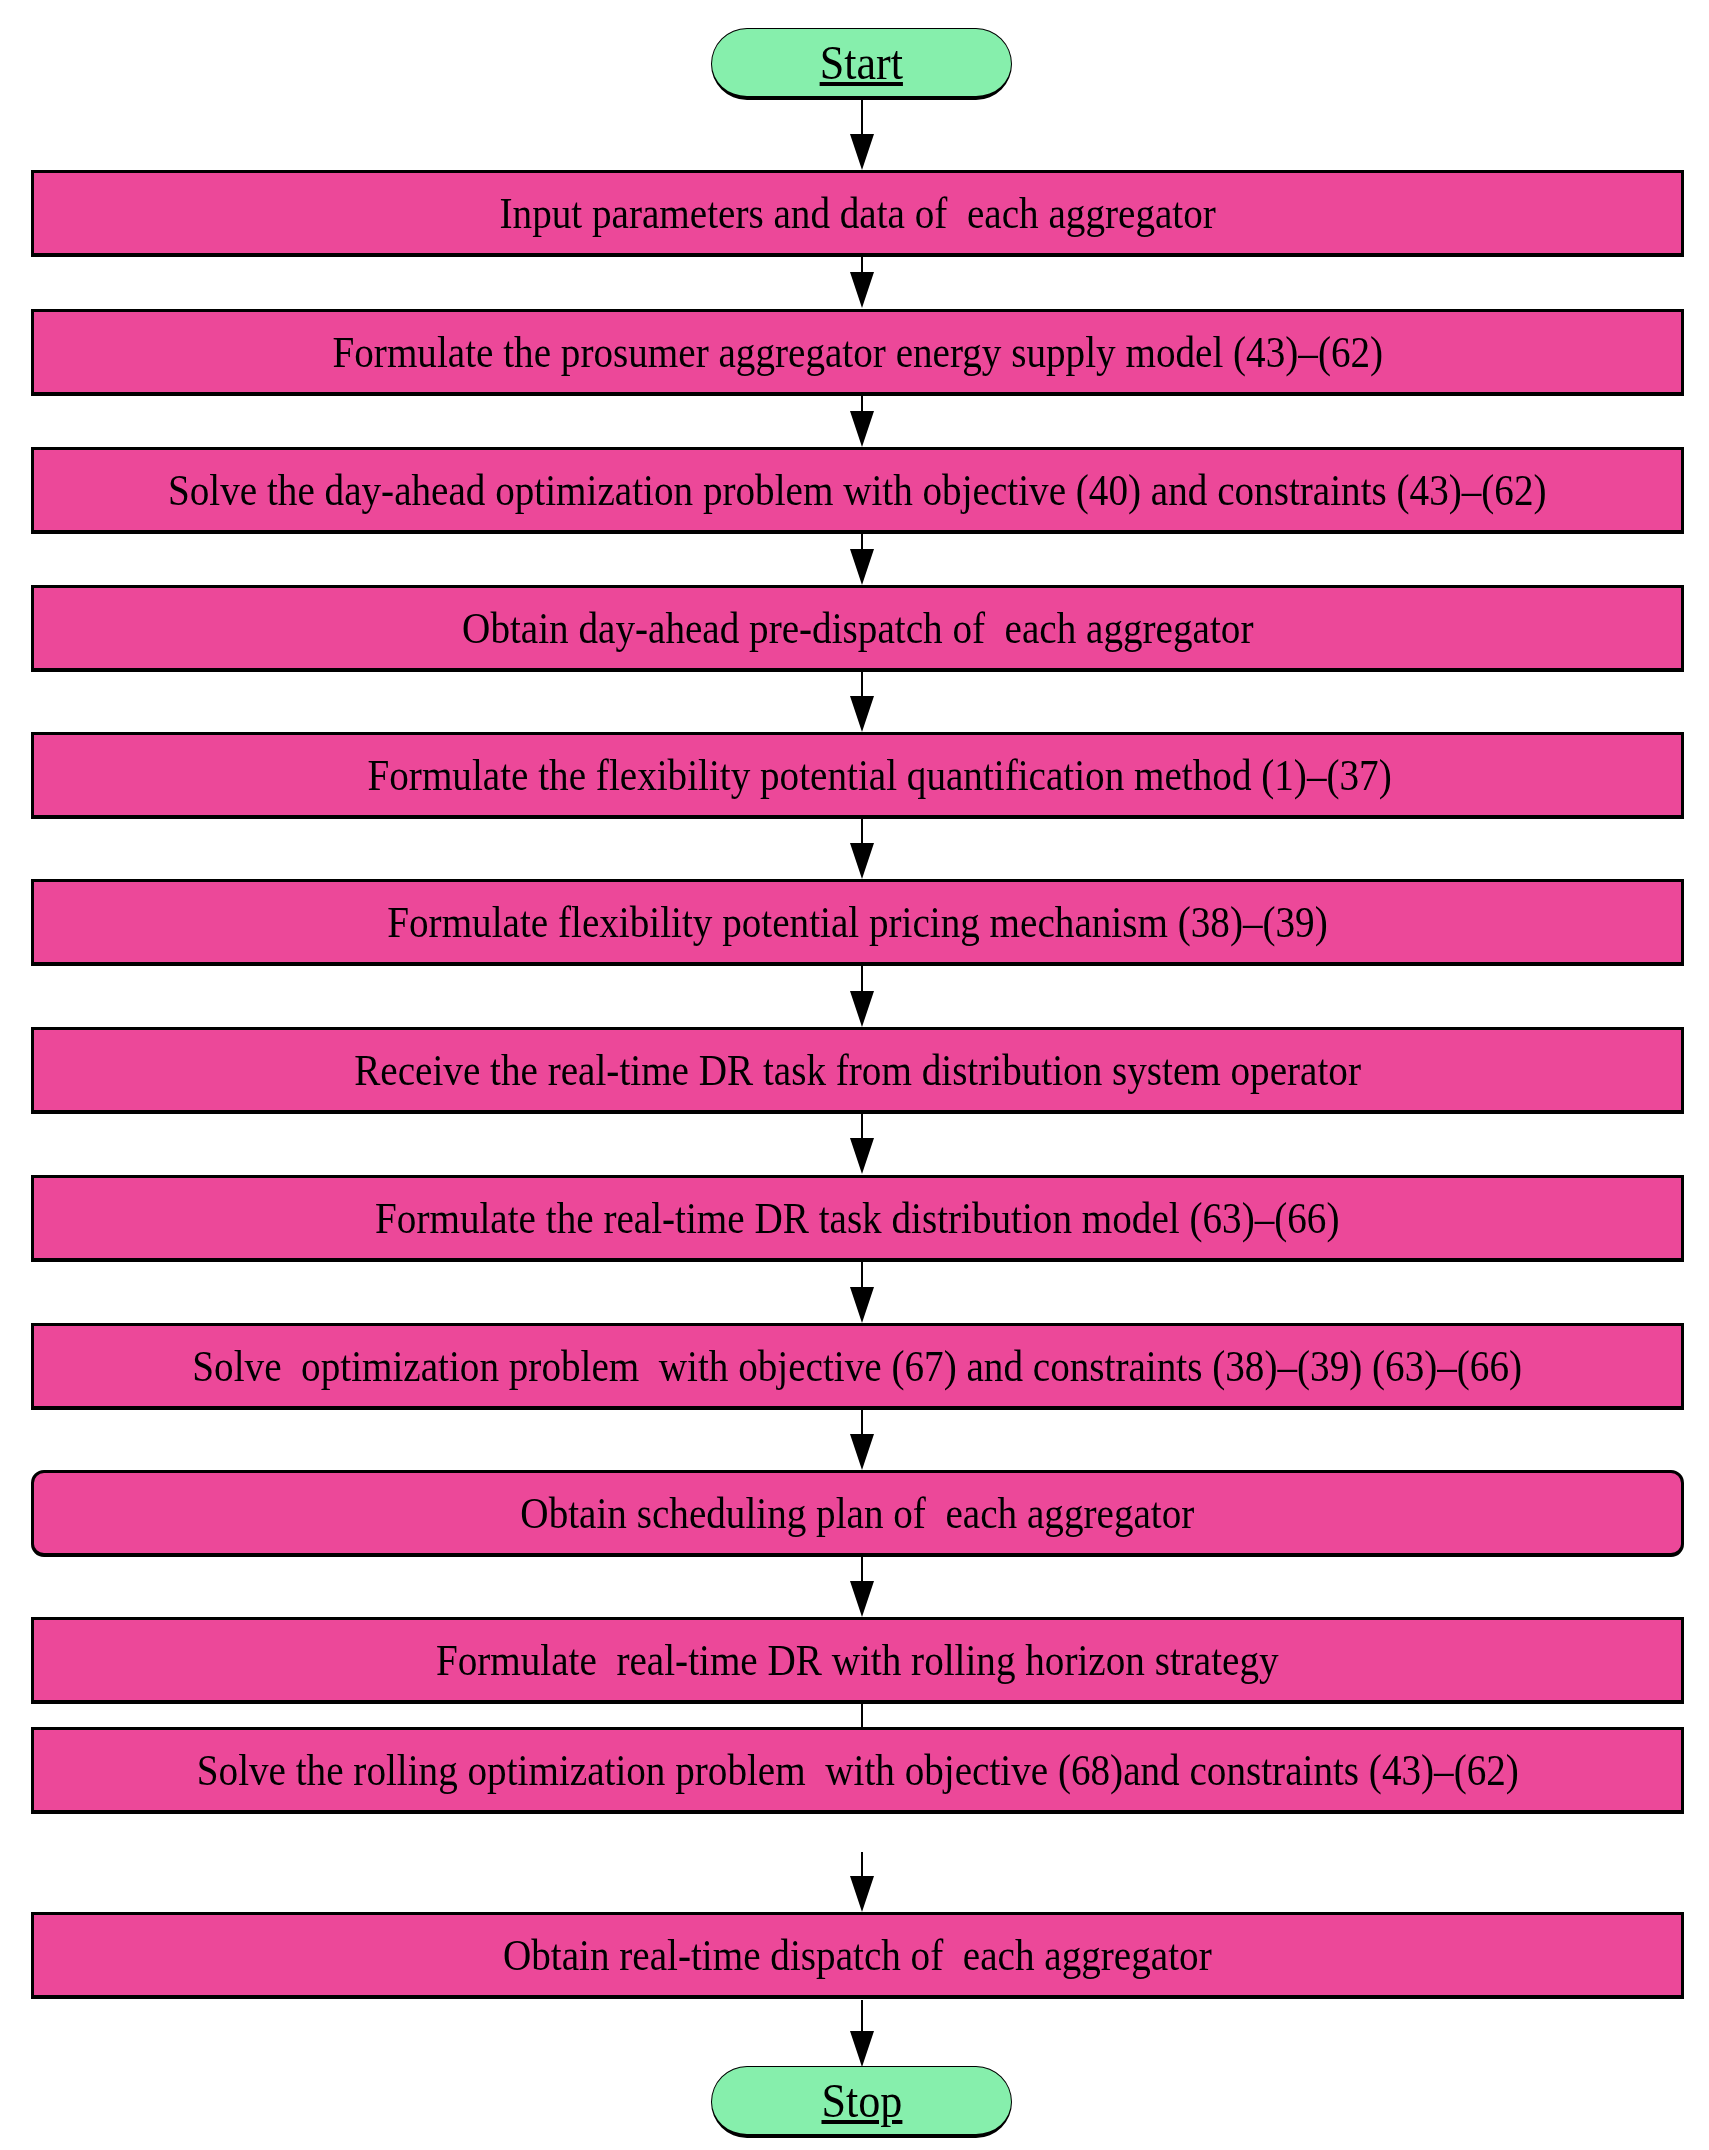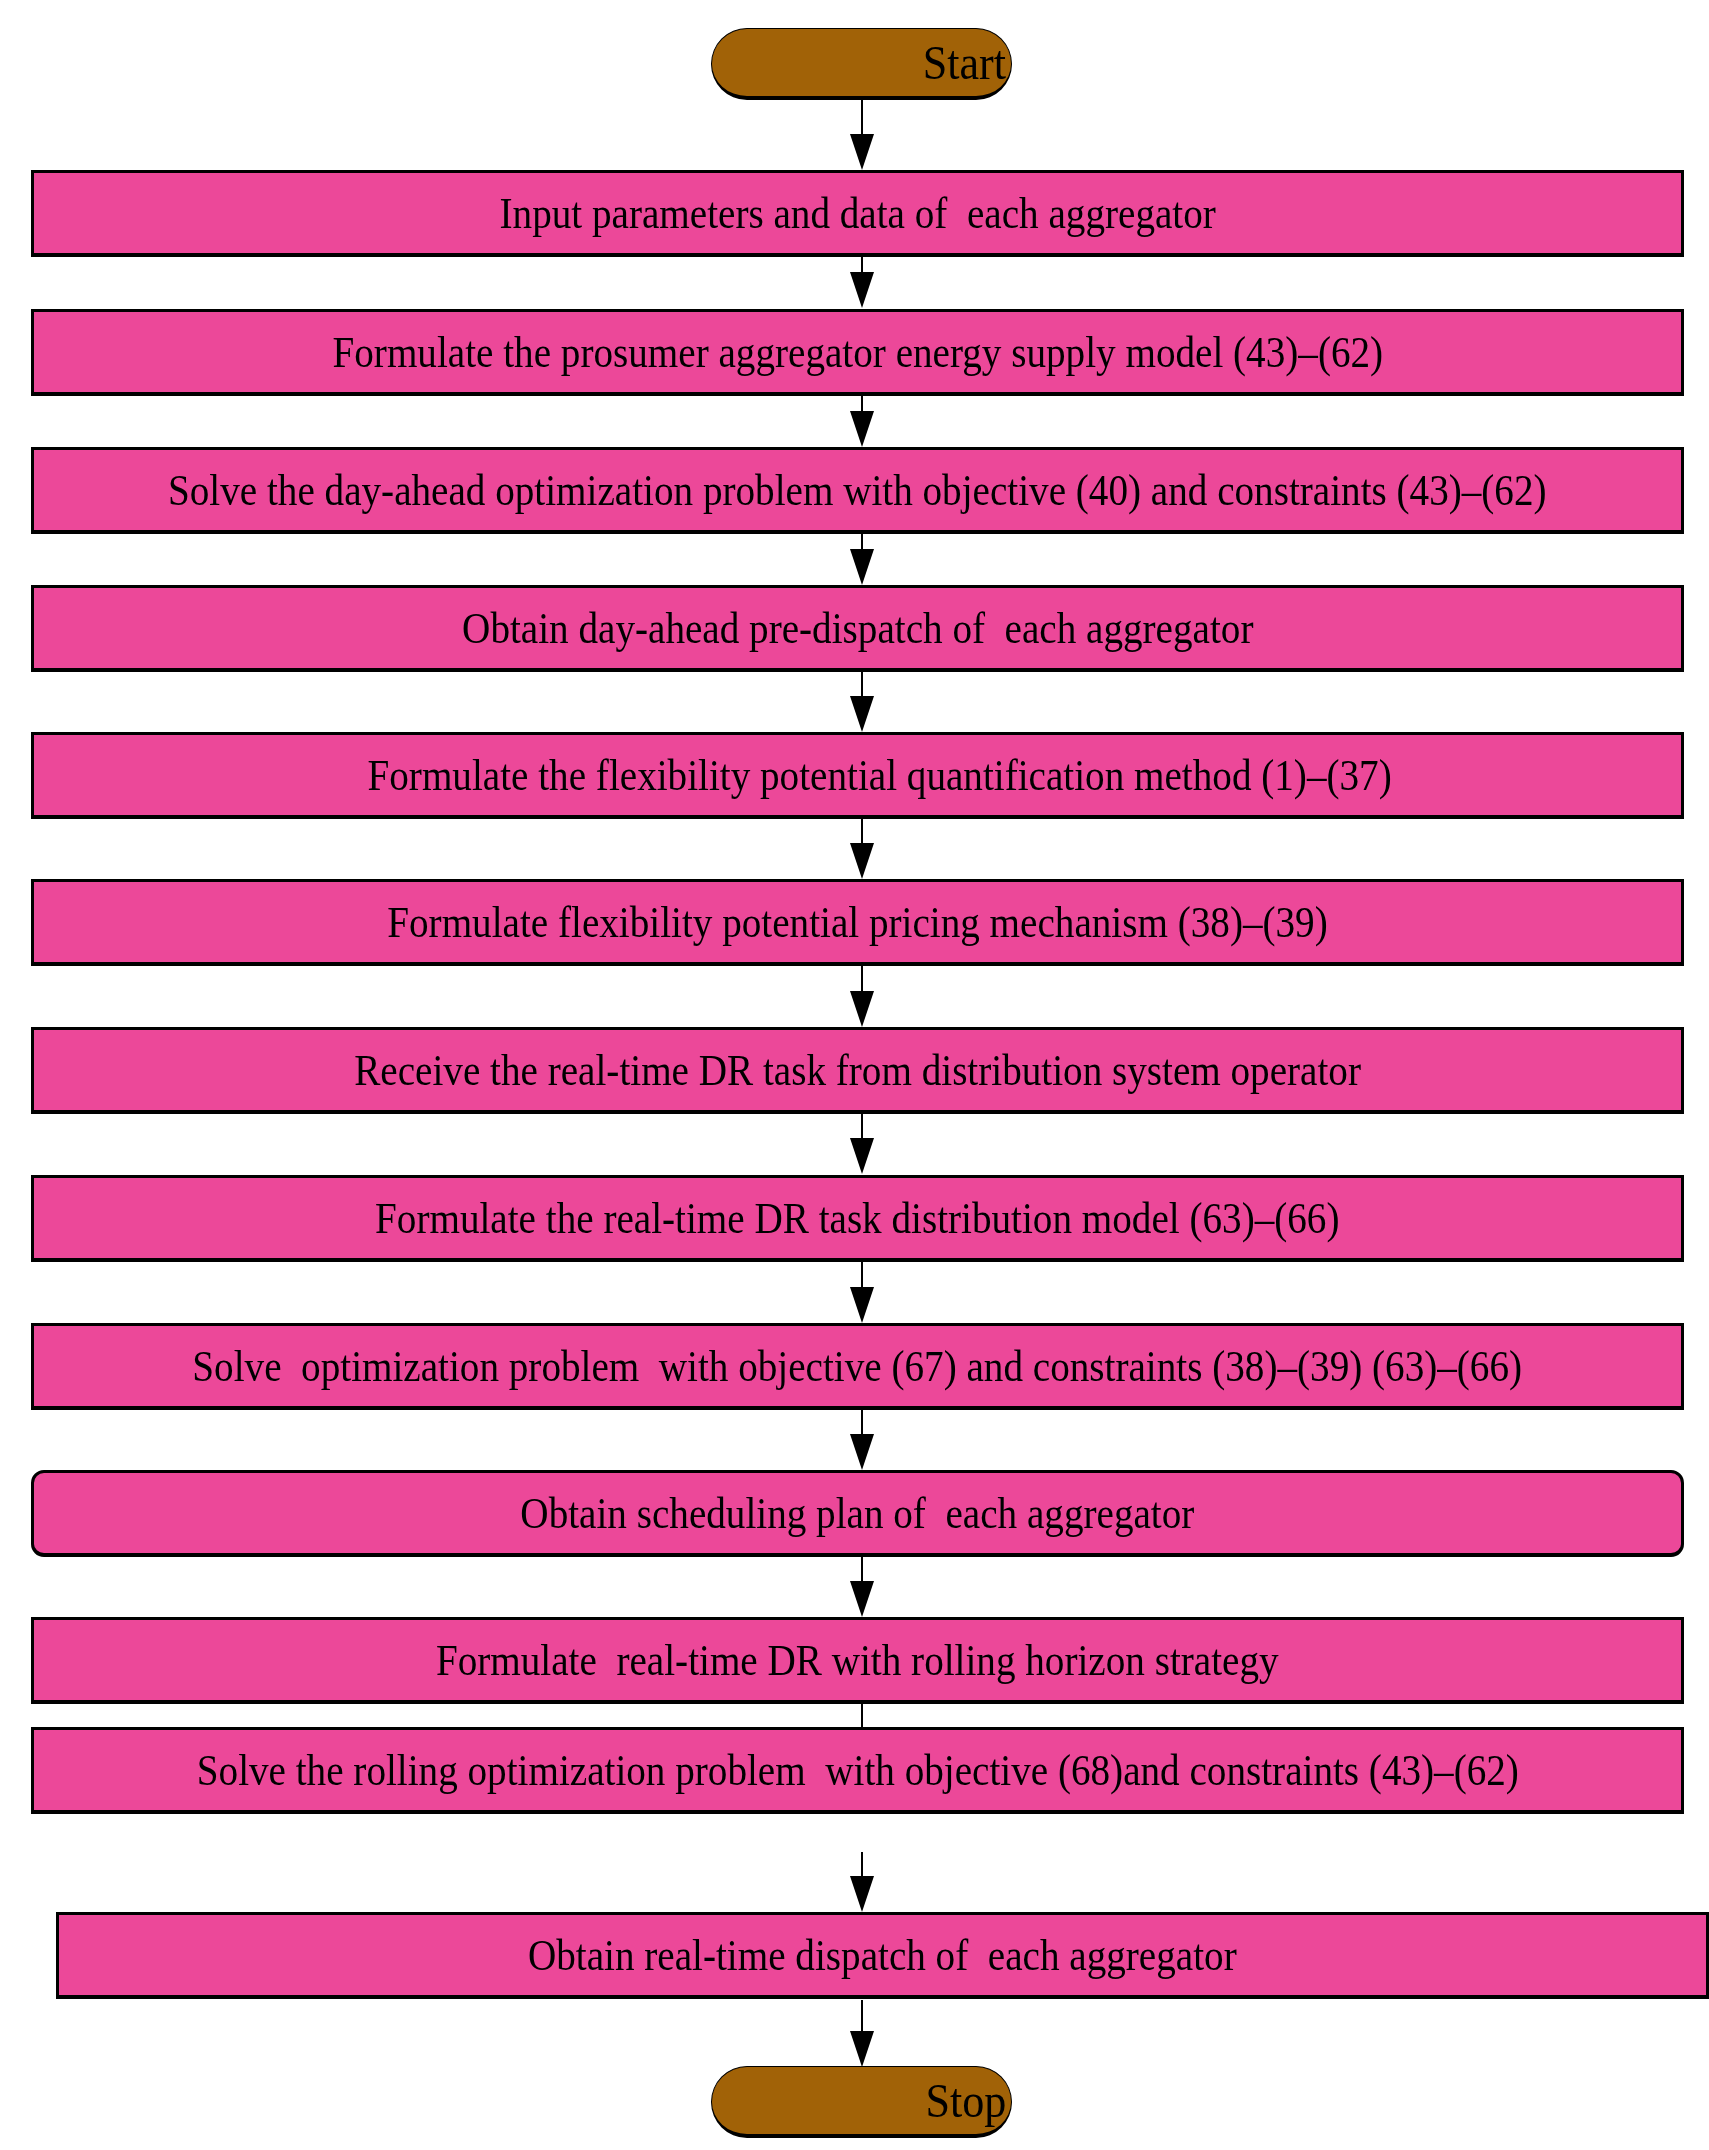--- a/index.html
+++ b/index.html
@@ -40,24 +40,25 @@
   
   .terminal {
     position: absolute;
     left: 711px;
     width: 301px;
     height: 72px;
     box-sizing: border-box;
     border: 1.9px solid #000000;
     border-bottom-width: 4.5px;
     border-radius: 37px;
-    background: #a16207;
+    background: #86efac;
     display: flex;
     align-items: center;
-    justify-content: flex-end;
+    justify-content: center;
+    text-decoration: underline;
   }
   .terminal .lbl {
     font-size: 49px;
     line-height: 1;
     white-space: pre;
     transform: scaleX(0.9);
     transform-origin: 50% 50%;
   }
   
   .arrow {
@@ -196,21 +197,21 @@
 
   <div class="step-box" style="top:1727px;">
     <span class="lbl">Solve the rolling optimization problem  with objective (68)and constraints (43)–(62)</span>
   </div>
 
   <div class="arrow" style="top:1852px;height:60px;">
     <div class="shaft"></div>
     <div class="head"></div>
   </div>
 
-  <div class="step-box" style="top:1912px;margin-left:25px;">
+  <div class="step-box" style="top:1912px;">
     <span class="lbl">Obtain real-time dispatch of  each aggregator</span>
   </div>
 
   <div class="arrow" style="top:2000px;height:67px;">
     <div class="shaft"></div>
     <div class="head"></div>
   </div>
 
   <div class="terminal" style="top:2066px;">
     <span class="lbl">Stop</span>

